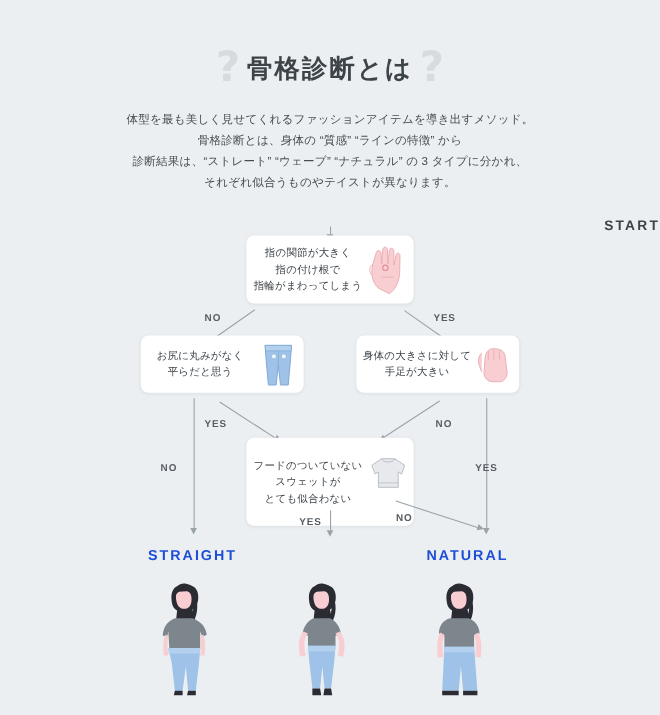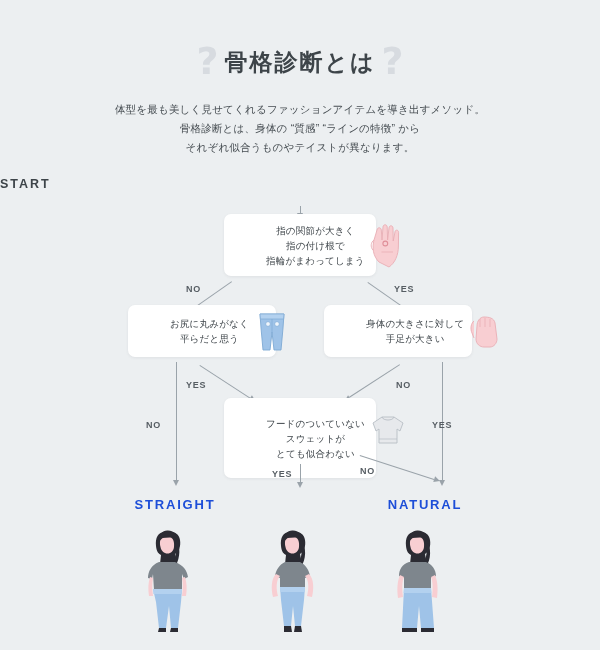--- a/index.html
+++ b/index.html
@@ -64,40 +64,39 @@
     font-size: 10.5px;
     line-height: 19px;
     color: #464d52;
     letter-spacing: 0.2px;
   }
   .lead div { white-space: nowrap; }
 
   
   .start-label {
     position: absolute;
-    top: 177px;
+    top: 198px;
     left: 0;
     width: 600px;
-    text-align: left;
+    text-align: right;
     font-size: 12.5px;
     letter-spacing: 2px;
     color: #3d4449;
     font-weight: 600;
   }
 
   
   .card {
     position: absolute;
     background: #ffffff;
     border-radius: 7px;
     box-shadow: 0 1px 3px rgba(60,70,80,0.08);
     display: flex;
     align-items: center;
     box-sizing: border-box;
-    padding-left: 36px;
   }
   .card .txt {
     font-size: 9.5px;
     line-height: 15px;
     color: #3d4449;
     letter-spacing: 0.2px;
     flex: 1 1 auto;
     text-align: center;
     padding-left: 6px;
   }
@@ -188,20 +187,21 @@
     <div class="title-row">
       <span class="qmark left">?</span>
       <span class="title-text">骨格診断とは</span>
       <span class="qmark right">?</span>
     </div>
   </div>
 
   <div class="lead">
     <div>体型を最も美しく見せてくれるファッションアイテムを導き出すメソッド。</div>
     <div>骨格診断とは、身体の “質感” “ラインの特徴” から</div>
+    <div>診断結果は、“ストレート” “ウェーブ” “ナチュラル” の 3 タイプに分かれ、</div>
     <div>それぞれ似合うものやテイストが異なります。</div>
   </div>
 
   <div class="start-label">START</div>
   <div class="arrow arrow-v" style="left:300px; top:206px; height:7px;">
       <span class="head"></span>
     </div>
 
   <div class="card" id="card-hand">
     <div class="txt">

